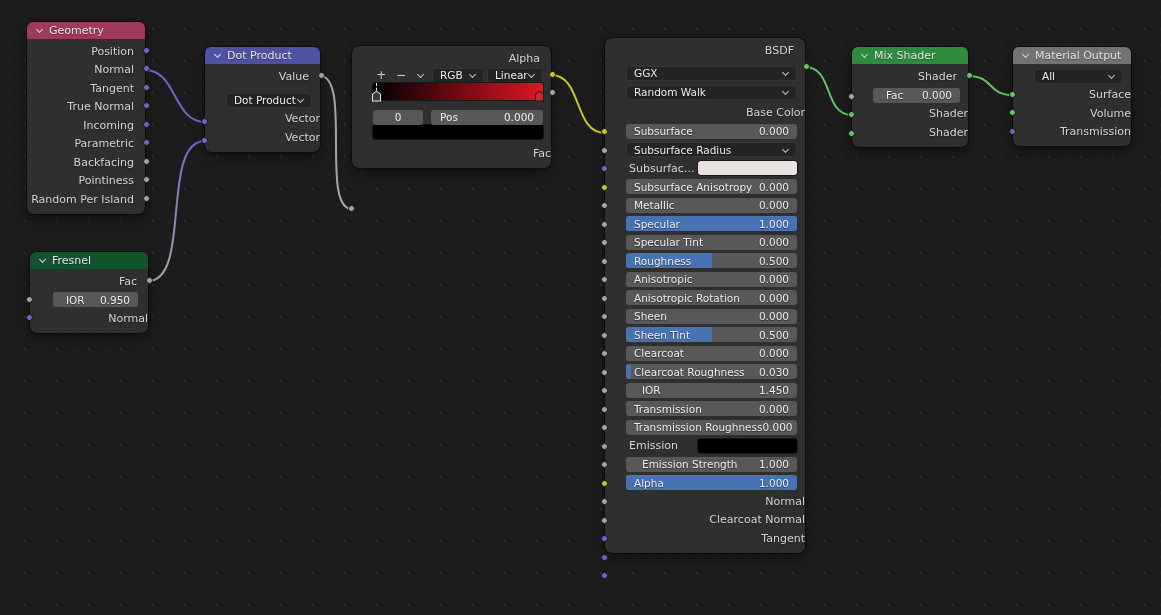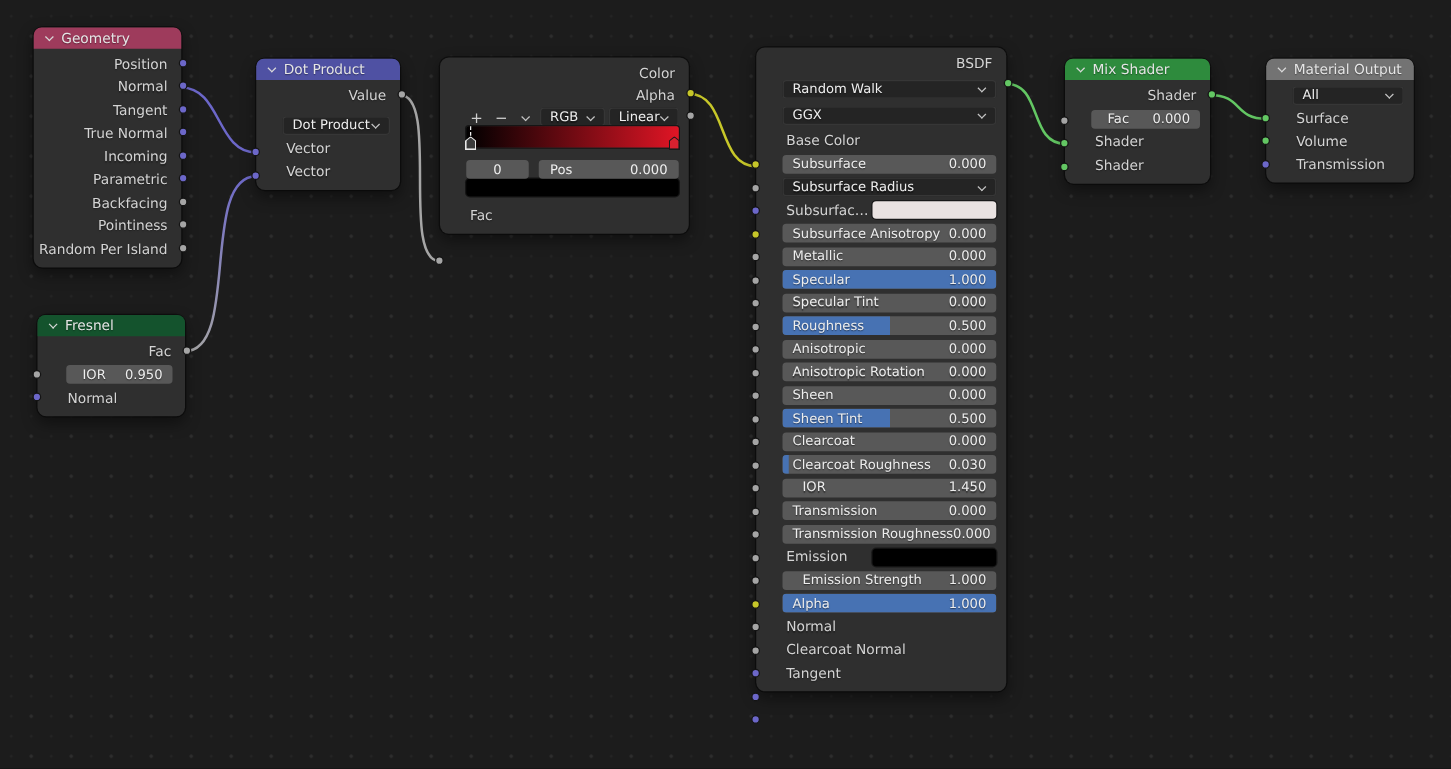--- a/index.html
+++ b/index.html
@@ -25,21 +25,21 @@
     gap:6px; padding:0 8px; color:#e6e6e6; font-size:11px;
     text-shadow:0 1px 1px rgba(0,0,0,.4); white-space:nowrap;
   }
   .chev { width:8px; height:8px; position:relative; flex:0 0 auto; }
   .chev::before {
     content:""; position:absolute; left:1.5px; top:0.5px; width:4px; height:4px;
     border-right:1.4px solid #d9d9d9; border-bottom:1.4px solid #d9d9d9;
     transform:rotate(45deg);
   }
   .nbody { padding:3px 0 5px 13px; }
-  .row { height:18.5px; display:flex; align-items:center; position:relative; white-space:nowrap; }
+  .row { height:18.5px; display:flex; align-items:center; position:relative; white-space:nowrap;justify-content:flex-end; }
   .row.out { justify-content:flex-end; padding-right:11px; }
   .row.in  { padding-left:11px; }
   .row span { text-shadow:0 1px 1px rgba(0,0,0,.35); }
   .wrow { height:18.5px; display:flex; align-items:center; padding:0 8px; }
   .widget {
     position:relative; height:15px; flex:1 1 auto; border-radius:3px;
     display:flex; align-items:center; justify-content:space-between;
     padding:0 8px; font-size:10.5px; color:#eeeeee; overflow:hidden;
     white-space:nowrap;
   }
@@ -201,23 +201,20 @@
         </div>
     </div>
     <span class="sock r val" style="top:24.5px"></span>
     <span class="sock l vec" style="top:71px"></span>
     <span class="sock l vec" style="top:89.5px"></span>
   </div>
 
   <div class="node" style="left:352px; top:46px; width:199px;">
     <div class="nbody">
       <div class="row out">
-          <span>Color</span>
-        </div>
-      <div class="row out">
           <span>Alpha</span>
         </div>
       <div class="tools mt11">
         <div class="tbtn">+</div>
         <div class="tbtn">−</div>
         <div class="tbtn">
             <span class="dchev"></span>
           </div>
         <div class="widget ddark" style="margin-left:auto; flex:0 0 52px">
           <span class="wl">RGB</span>
@@ -255,29 +252,29 @@
     <span class="sock r col" style="top:24.5px"></span>
     <span class="sock r val" style="top:43px"></span>
     <span class="sock l val" style="top:159px"></span>
   </div>
 
   <div class="node" style="left:605px; top:38px; width:200px;">
     <div class="nbody">
       <div class="row out">
           <span>BSDF</span>
         </div>
+      <div class="wrow mt6" style="height:15px">
+        <div class="widget ddark">
+          <span class="wl">GGX</span>
+          <span class="dchev"></span>
+        </div>
+      </div>
       <div class="wrow mt4" style="height:15px">
         <div class="widget ddark">
           <span class="wl">Random Walk</span>
-          <span class="dchev"></span>
-        </div>
-      </div>
-      <div class="wrow mt6" style="height:15px">
-        <div class="widget ddark">
-          <span class="wl">GGX</span>
           <span class="dchev"></span>
         </div>
       </div>
       <div class="mt4">
         <div class="row in">
             <span>Base Color</span>
           </div>
         <div class="wrow">
             <div class="widget slider">
           <span class="wl">Subsurface</span>

